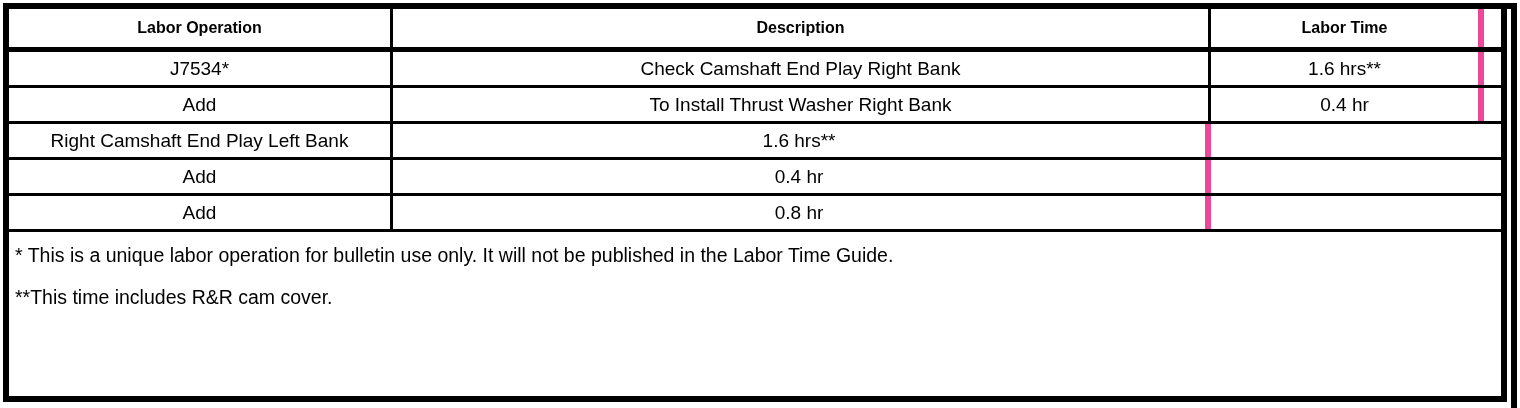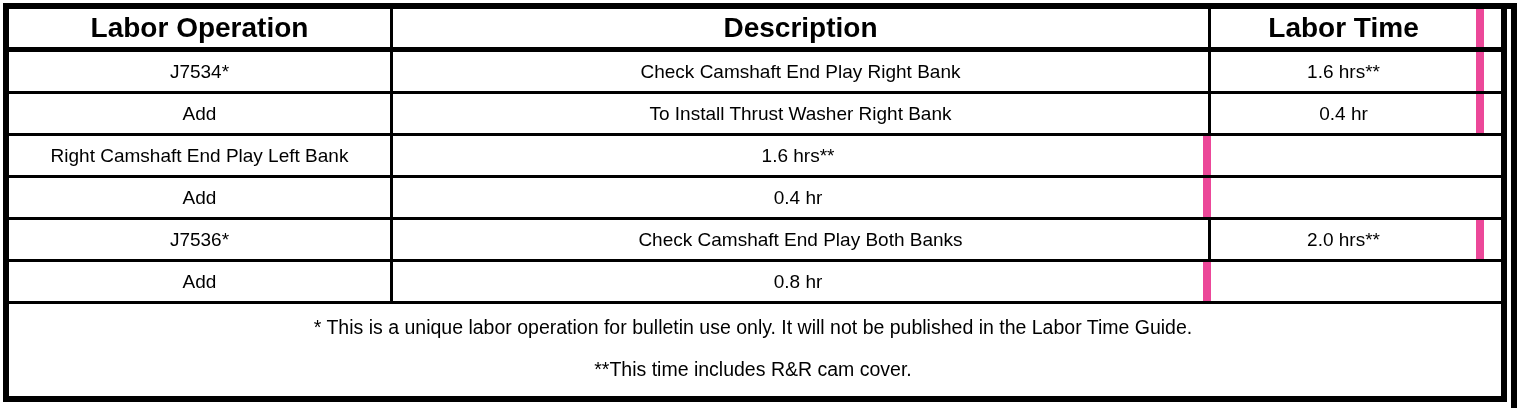--- a/index.html
+++ b/index.html
@@ -24,51 +24,50 @@
     height: 399px;
     border: 6px solid #000000;
     box-sizing: border-box;
     display: flex;
     flex-direction: column;
     background: #ffffff;
   }
   .row {
     display: grid;
     grid-template-columns: 384px 818px 273px auto;
-    height: 42px;
+    height: 36px;
     box-sizing: border-box;
     border-bottom: 3px solid #000000;
     flex: 0 0 auto;
   }
   .row.header {
     border-bottom: 5px solid #000000;
     height: 43px;
   }
   .cell {
     box-sizing: border-box;
     display: flex;
     align-items: center;
     justify-content: center;
     font-size: 19px;
     line-height: 1;
     white-space: nowrap;
     overflow: hidden;
   }
   .c1, .c2 { border-right: 3px solid #000000; }
-  .c3      { border-right: 8px solid #ec4899; }
+  .c3      { border-right: 6px solid #ec4899; }
   .c4      { }
   .header .cell {
     font-weight: bold;
-    font-size: 28px;
+    font-size: 16px;
   }
   .footer {
     flex: 1 1 auto;
     padding: 12px 10px 0 6px;
     font-size: 19.5px;
-    text-align: center;
   }
   .footer p {
     margin: 0;
     line-height: 1.15;
   }
   .footer p + p {
     margin-top: 20px;
   }
   .page-edge-line {
     position: absolute;
@@ -120,26 +119,20 @@
       <div class="cell c3">1.6 hrs**</div>
       <div class="cell c4"></div>
     </div>
 
     <div class="row">
       <div class="cell c1">Add</div>
       <div class="cell c3">0.4 hr</div>
       <div class="cell c4"></div>
     </div>
 
-    <div class="row">
-      <div class="cell c1">J7536*</div>
-      <div class="cell c2">Check Camshaft End Play Both Banks</div>
-      <div class="cell c3">2.0 hrs**</div>
-      <div class="cell c4"></div>
-    </div>
 
     <div class="row">
       <div class="cell c1">Add</div>
       <div class="cell c3">0.8 hr</div>
       <div class="cell c4"></div>
     </div>
 
     <div class="footer">
       <p>* This is a unique labor operation for bulletin use only. It will not be published in the Labor Time Guide.</p>
       <p>**This time includes R&amp;R cam cover.</p>

